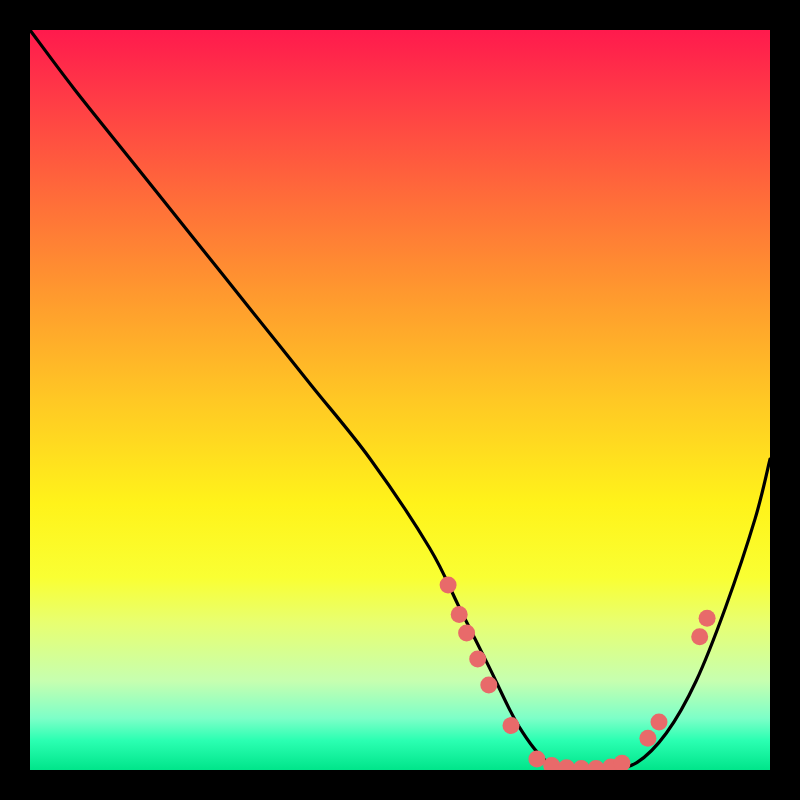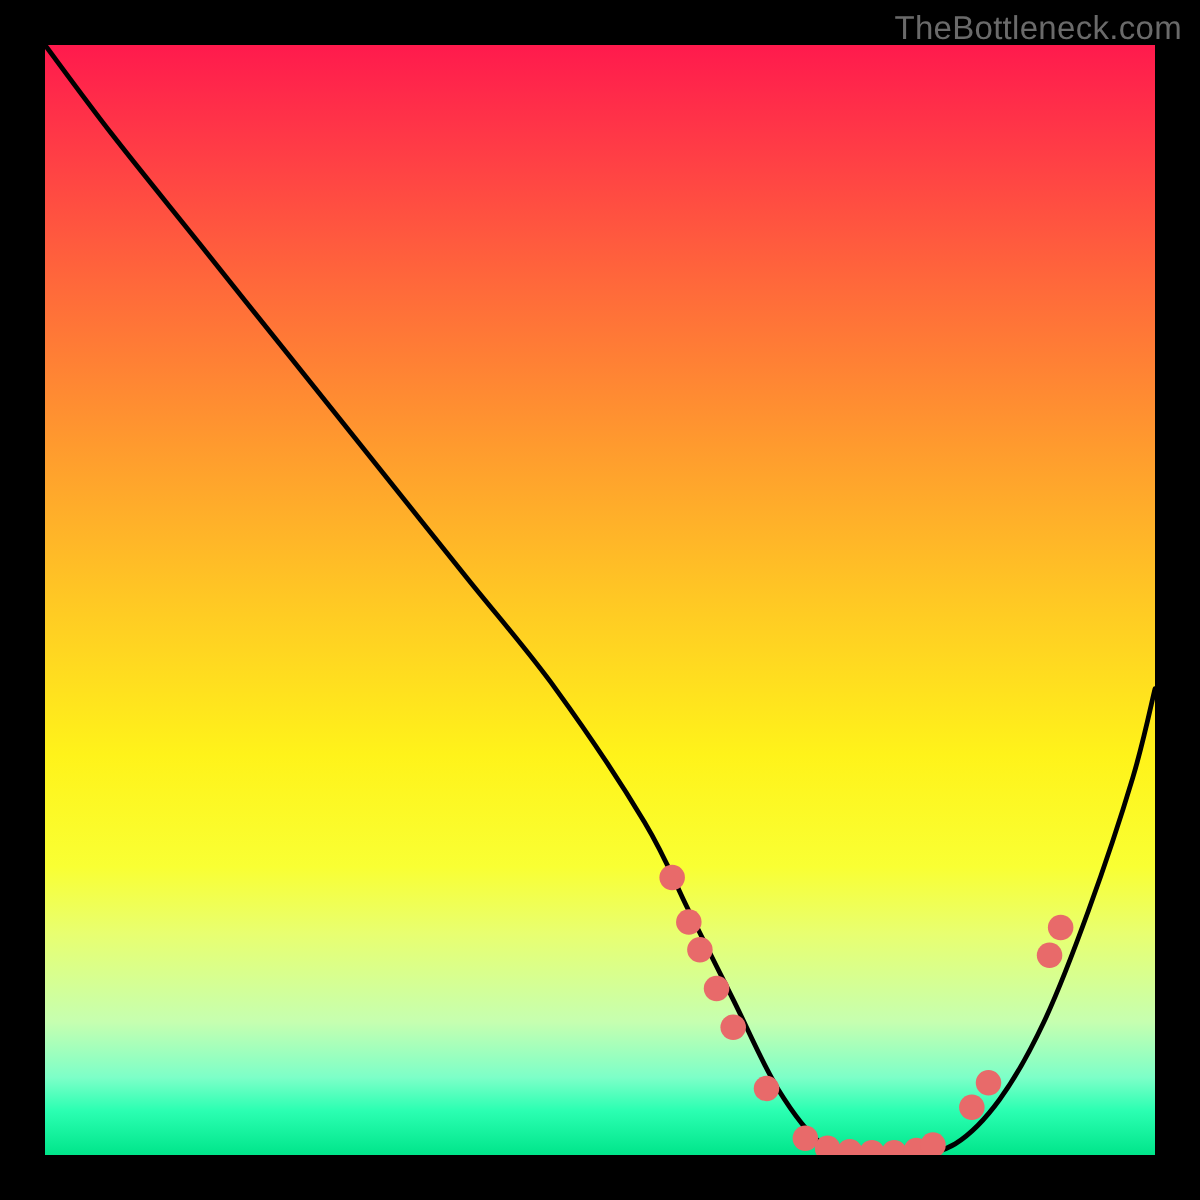--- a/index.html
+++ b/index.html
@@ -54,21 +54,20 @@
     left: 0;
     top: 0;
     width: 740px;
     height: 740px;
   }
 </style>
 </head>
 <body>
 
 <div class="frame">
-  <div class="watermark">TheBottleneck.com</div>
 
   <div class="plot">
     <svg class="curve" viewBox="0 0 740 740" preserveAspectRatio="none">
       <path id="curve-path" fill="none" stroke="#000000" stroke-width="3.2" stroke-linejoin="round" stroke-linecap="round" d="M 0.00 0.00 C 7.40 9.87, 27.13 37.00, 44.40 59.20 C 61.67 81.40, 83.87 108.53, 103.60 133.20 C 123.33 157.87, 143.07 182.53, 162.80 207.20 C 182.53 231.87, 202.27 256.53, 222.00 281.20 C 241.73 305.87, 261.47 330.53, 281.20 355.20 C 300.93 379.87, 320.67 402.07, 340.40 429.20 C 360.13 456.33, 384.80 493.33, 399.60 518.00 C 414.40 542.67, 419.33 557.47, 429.20 577.20 C 439.07 596.93, 448.93 616.67, 458.80 636.40 C 468.67 656.13, 478.53 679.57, 488.40 695.60 C 498.27 711.63, 508.13 725.20, 518.00 732.60 C 527.87 740.00, 537.73 738.77, 547.60 740.00 C 557.47 741.23, 567.33 741.23, 577.20 740.00 C 587.07 738.77, 596.93 738.77, 606.80 732.60 C 616.67 726.43, 626.53 716.57, 636.40 703.00 C 646.27 689.43, 656.13 672.17, 666.00 651.20 C 675.87 630.23, 685.73 604.33, 695.60 577.20 C 705.47 550.07, 717.80 513.07, 725.20 488.40 C 732.60 463.73, 737.53 439.07, 740.00 429.20"></path>
       <g id="markers-group">
           <circle cx="418.10" cy="555.00" r="8.5" fill="#e86a6a"></circle>
           <circle cx="429.20" cy="584.60" r="8.5" fill="#e86a6a"></circle>
           <circle cx="436.60" cy="603.10" r="8.5" fill="#e86a6a"></circle>
           <circle cx="447.70" cy="629.00" r="8.5" fill="#e86a6a"></circle>
           <circle cx="458.80" cy="654.90" r="8.5" fill="#e86a6a"></circle>

